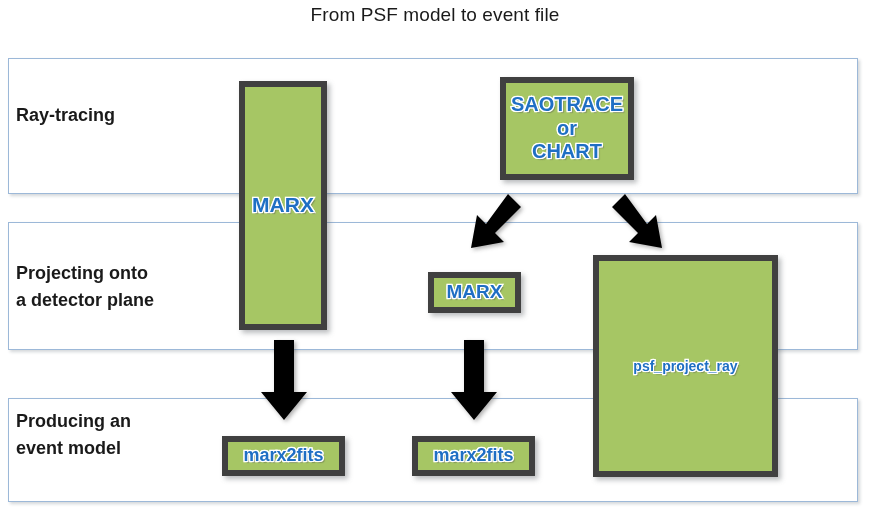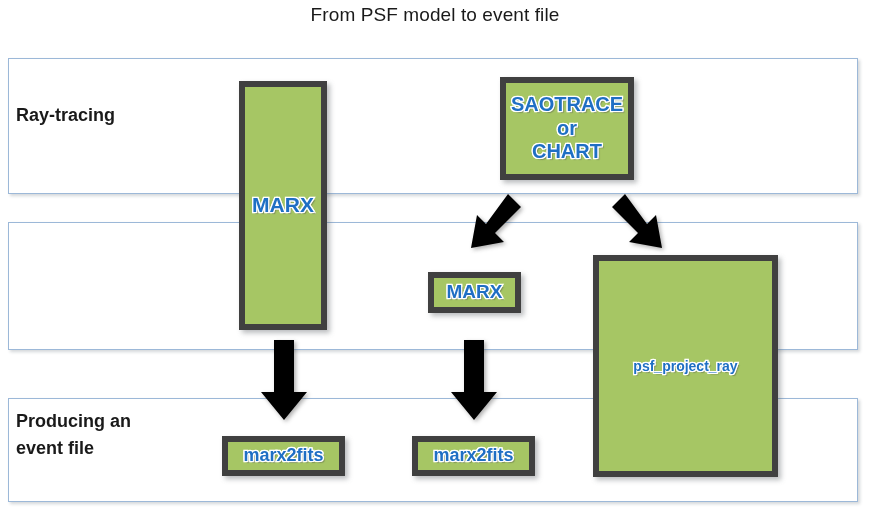--- a/index.html
+++ b/index.html
@@ -118,22 +118,24 @@
 
 <div id="page">
 
   <div id="diagram-title">From PSF model to event file</div>
 
   <div class="row-band" id="row-band-0"></div>
   <div class="row-band" id="row-band-1"></div>
   <div class="row-band" id="row-band-2"></div>
 
   <div class="row-label" id="row-label-0">Ray-tracing</div>
+  <div class="row-label" id="row-label-1">Projecting onto
+a detector plane</div>
   <div class="row-label" id="row-label-2">Producing an
-event file</div>
+event model</div>
 
   <div class="green-box" id="box-marx-tall">
     <span class="glabel">MARX</span>
   </div>
 
   <div class="green-box" id="box-saotrace">
     <span class="glabel">SAOTRACE
 or
 CHART</span>
   </div>

